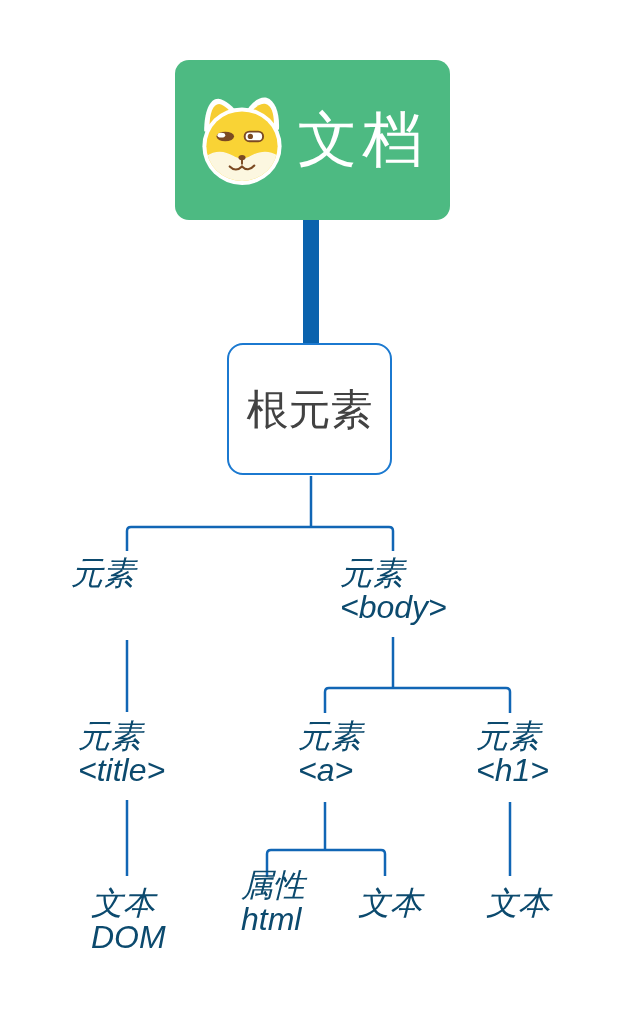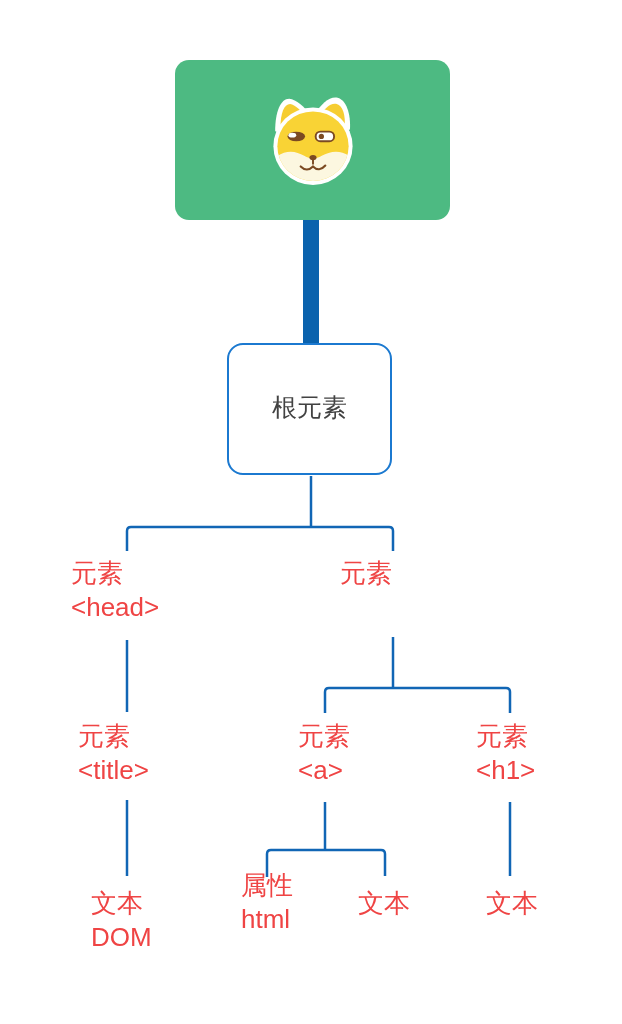--- a/index.html
+++ b/index.html
@@ -55,31 +55,31 @@
     height: 132px;
     box-sizing: border-box;
     border: 2.5px solid #1B79D0;
     border-radius: 16px;
     background: #ffffff;
     display: flex;
     flex-direction: column;
     align-items: center;
     justify-content: center;
     color: #424242;
-    font-size: 25px;
+    font-size: 42px;
     line-height: 45px;
-    font-family: Liberation Mono, monospace;
   }
   
   .label {
     position: absolute;
-    color: #ef4444;
-    font-size: 26px;
+    color: #0c4a6e;
+    font-size: 32px;
     line-height: 34px;
     white-space: nowrap;
+    font-style: italic;
   }
   .label span { display: block; }
 </style>
 </head>
 <body>
 <div id="screen">
 
   <svg class="connectors" width="622" height="1024" viewBox="0 0 622 1024">
 
     <path d="M311,219 V344" stroke="#0A62AD" stroke-width="16" fill="none"></path>
@@ -122,32 +122,33 @@
       <ellipse cx="31" cy="48" rx="10" ry="5.5" fill="#7B4A22"></ellipse>
       <ellipse cx="26.5" cy="46.5" rx="4.5" ry="2.8" fill="#ffffff"></ellipse>
 
       <rect x="53" y="42.5" width="21" height="11" rx="5.5" fill="#ffffff" stroke="#7B4A22" stroke-width="2.2"></rect>
       <circle cx="59.5" cy="48" r="3" fill="#7B4A22"></circle>
 
       <ellipse cx="50" cy="72" rx="4" ry="3" fill="#7B4A22"></ellipse>
       <path d="M50,74 V79" stroke="#7B4A22" stroke-width="2.2" stroke-linecap="round" fill="none"></path>
       <path d="M36,82 Q43,89 50,82 Q57,89 64,81" stroke="#7B4A22" stroke-width="2.4" stroke-linecap="round" fill="none"></path>
     </svg>
+    <div class="banner-label">文档</div>
   </div>
 
   <div class="rootbox">
     <span>根元素</span>
   </div>
 
   <div class="label" style="left:71px;  top:556px;">
     <span>元素</span>
-    <span>&lt;head&gt;</span>
   </div>
   <div class="label" style="left:340px; top:556px;">
     <span>元素</span>
+    <span>&lt;body&gt;</span>
   </div>
   <div class="label" style="left:78px;  top:719px;">
     <span>元素</span>
     <span>&lt;title&gt;</span>
   </div>
   <div class="label" style="left:298px; top:719px;">
     <span>元素</span>
     <span>&lt;a&gt;</span>
   </div>
   <div class="label" style="left:476px; top:719px;">

